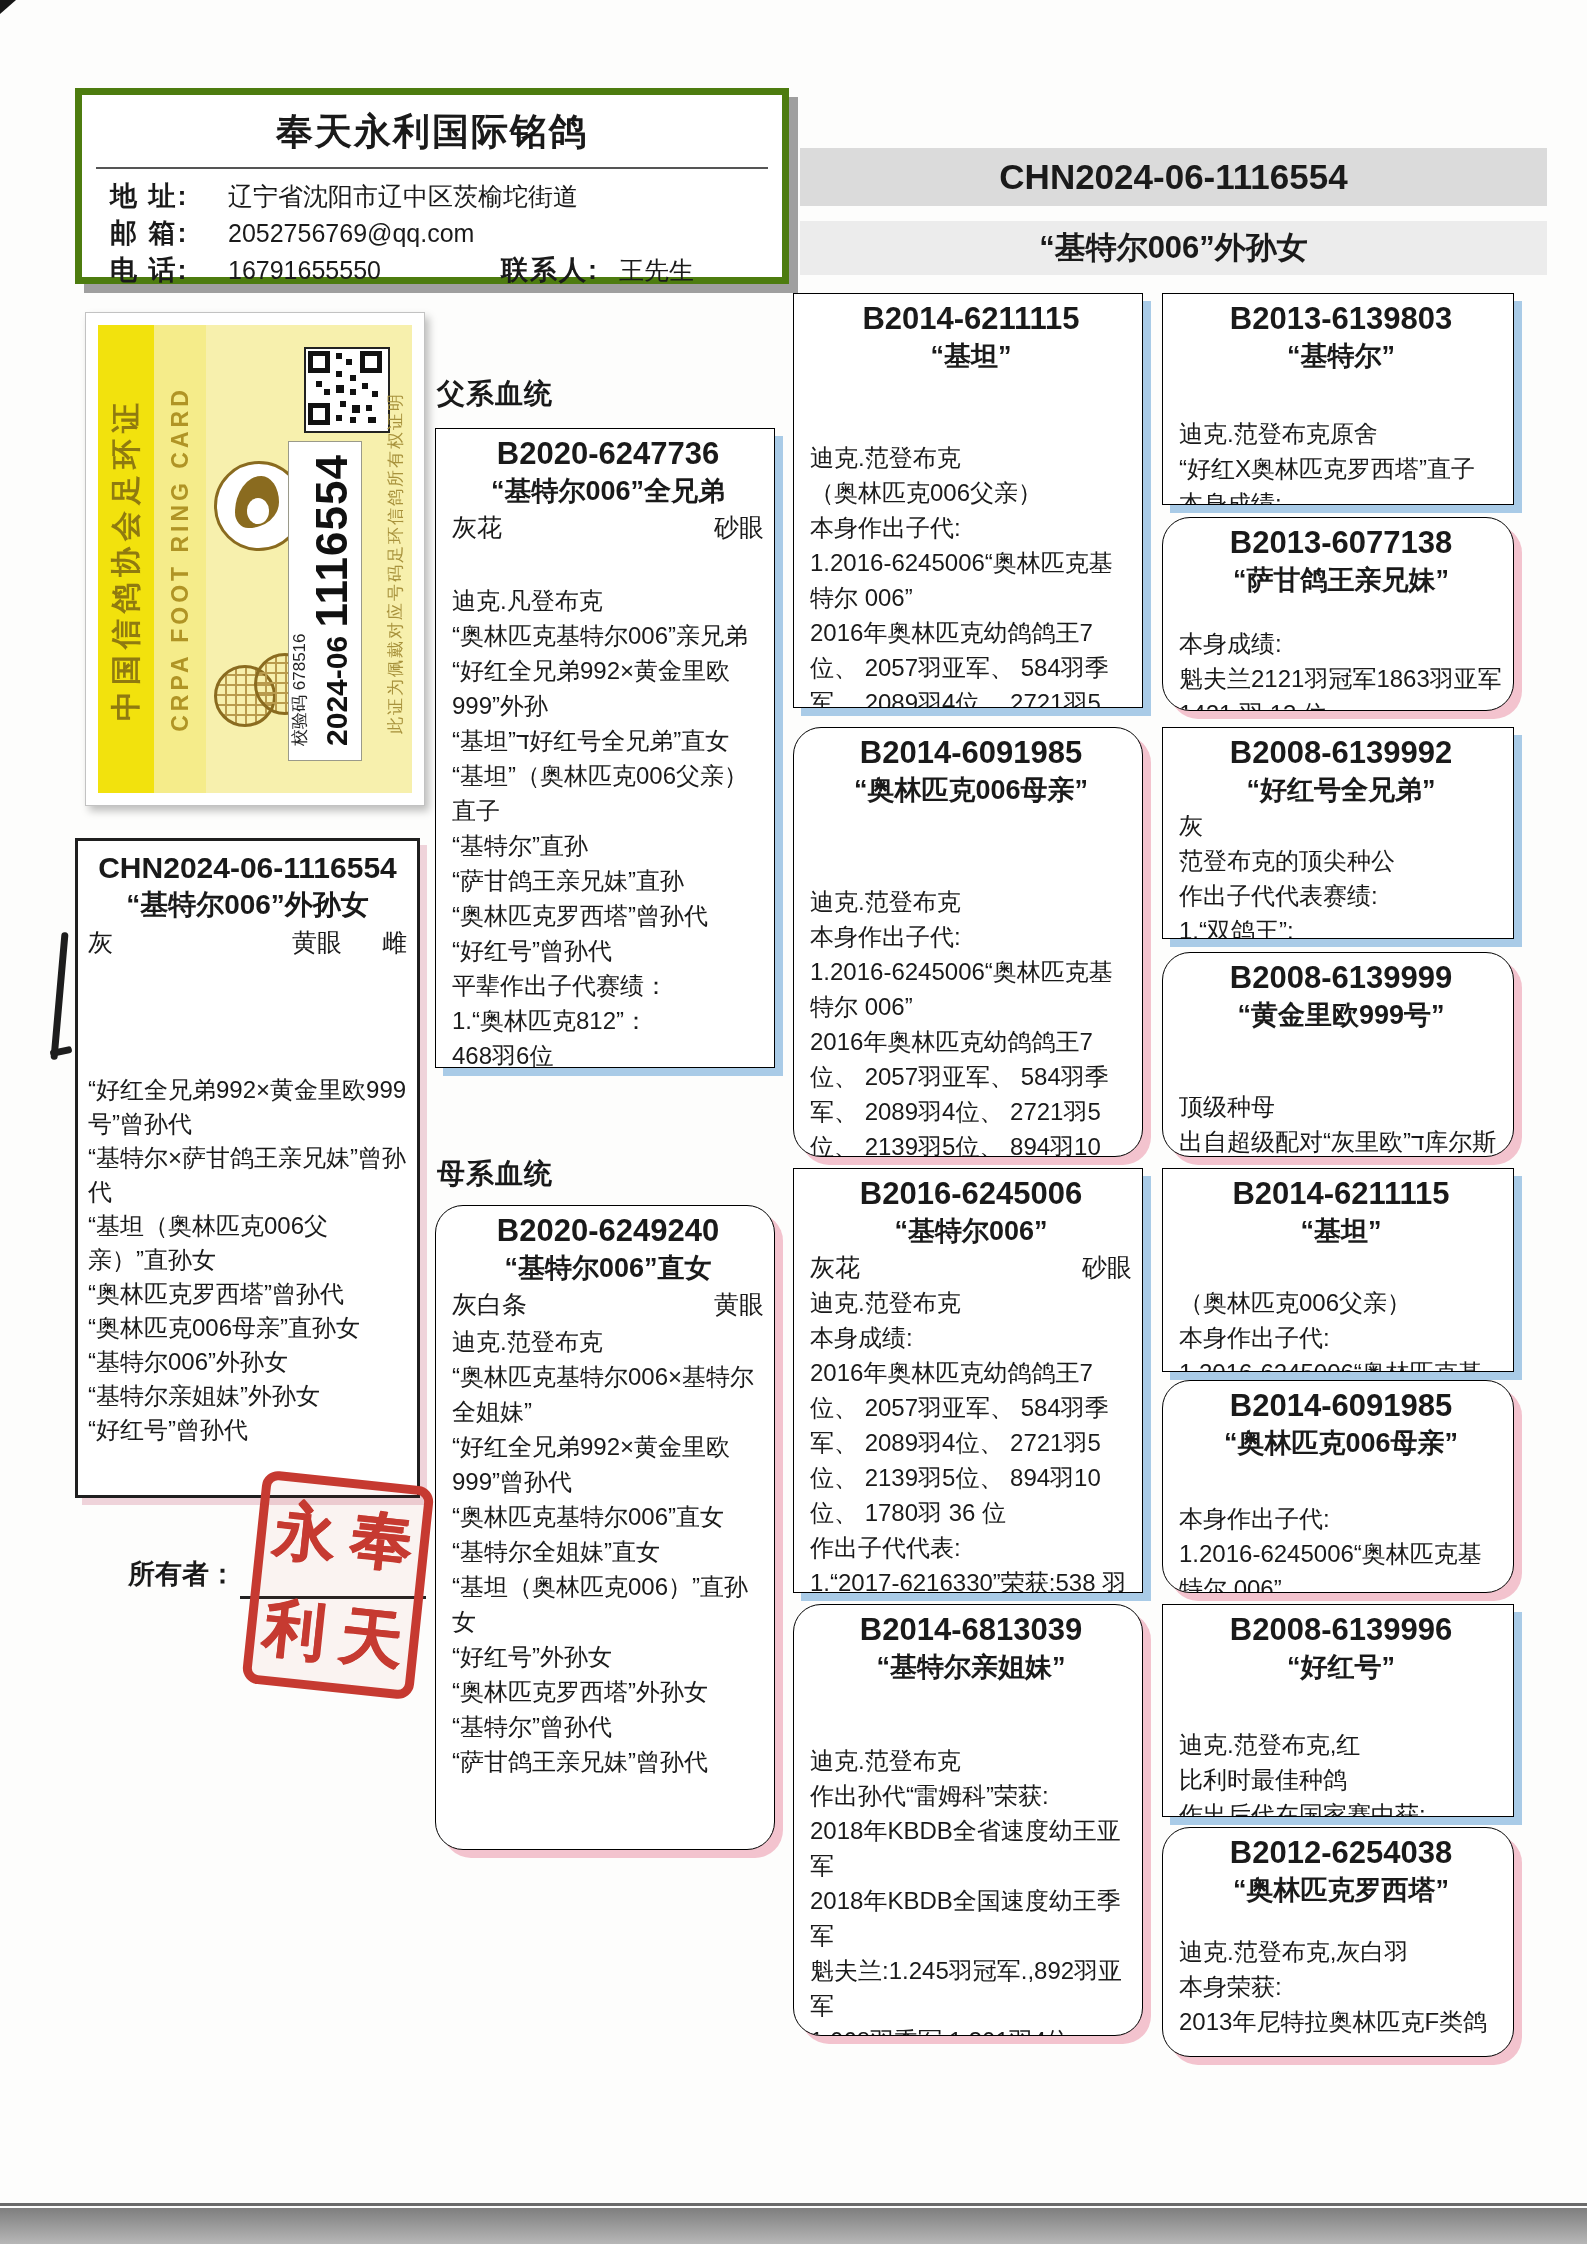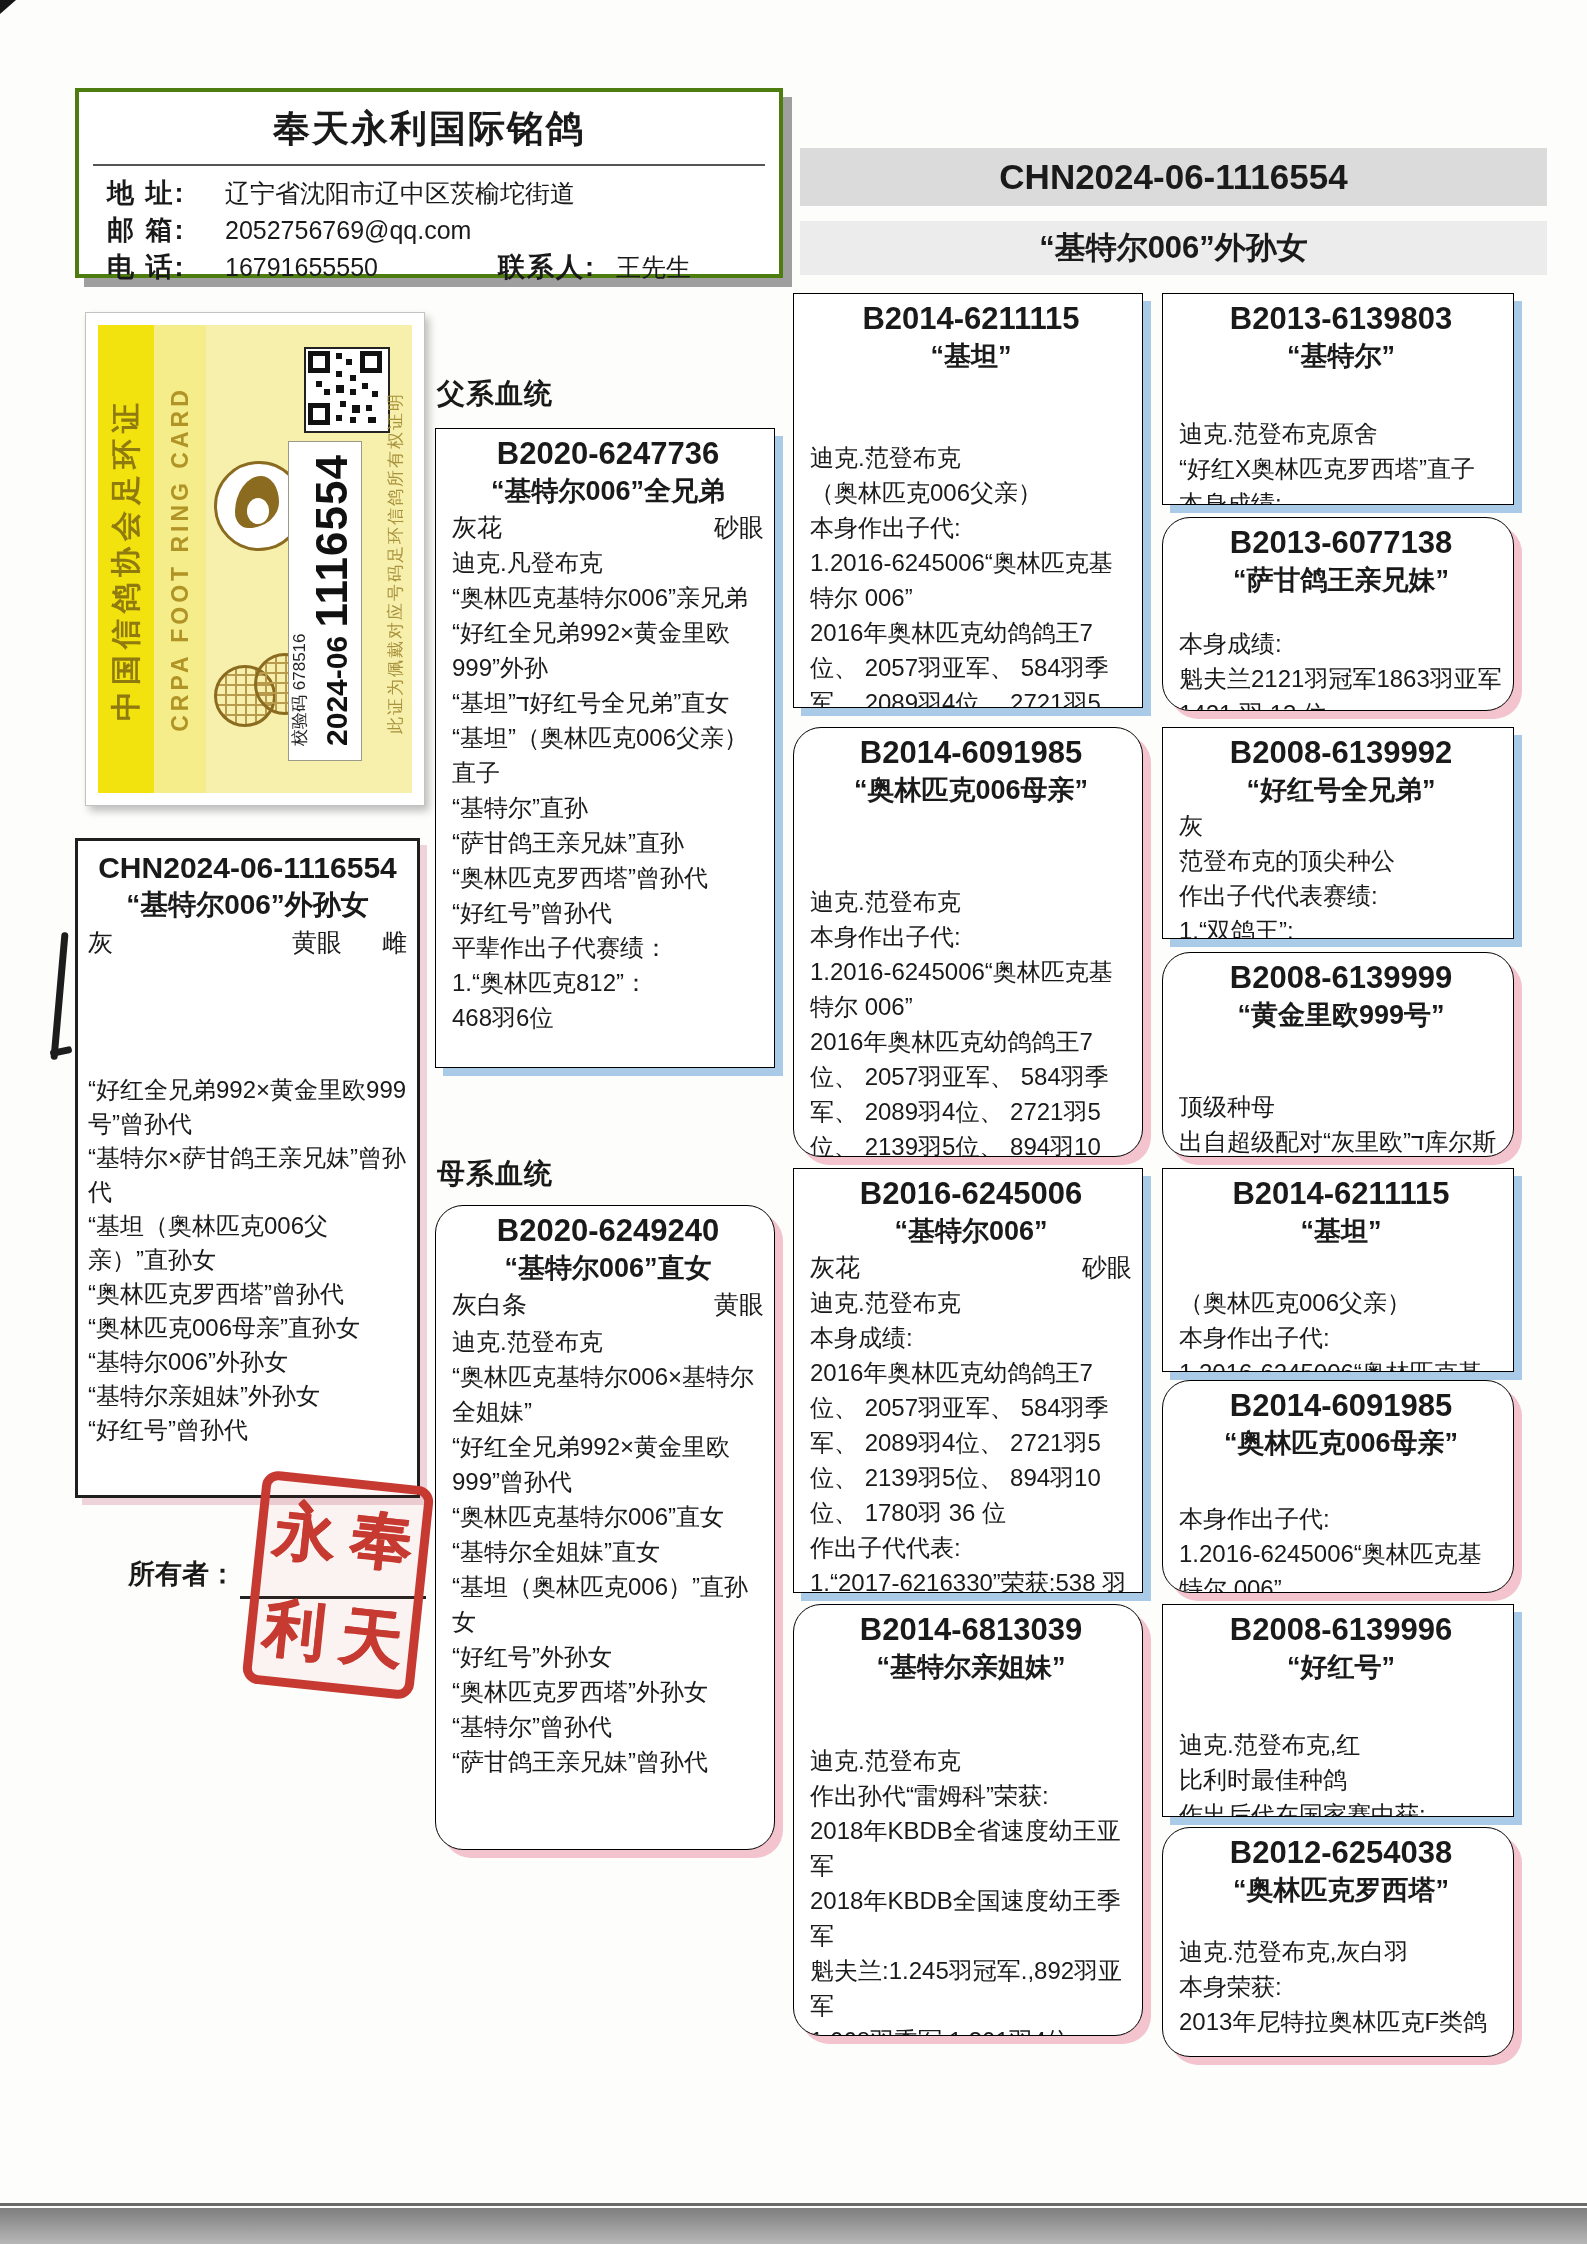--- a/index.html
+++ b/index.html
@@ -1,20 +1,20 @@
 <!DOCTYPE html>
 <html><head>
 <meta charset="utf-8">
 <style>
   html,body{margin:0;padding:0;background:#e9e9e9;}
   #page{position:relative;width:1587px;height:2244px;background:#fdfdfc;overflow:hidden;
         font-family:"Liberation Sans","DejaVu Sans",sans-serif;color:#1a1a1a;}
   
   .company{position:absolute;left:75px;top:88px;width:700px;height:182px;background:#fff;
-           border:4px solid #4d7c0f;box-shadow:9px 9px 0 #9f9f9f;}
+           border:7px solid #4d7c0f;box-shadow:9px 9px 0 #9f9f9f;}
   .company .ctitle{text-align:center;font-size:37px;font-weight:bold;letter-spacing:2px;padding-top:12px;}
   .company .divider{border-top:2px solid #555;margin:10px 14px 8px 14px;}
   .company .crow{display:flex;align-items:baseline;padding:1px 0 0 28px;font-size:25px;line-height:36px;}
   .company .clabel{font-weight:bold;font-size:27px;width:118px;letter-spacing:2px;}
   .company .cval{font-size:25px;}
   .company .contact{margin-left:120px;display:flex;align-items:baseline;}
   
   .band1{position:absolute;left:800px;top:148px;width:747px;height:58px;background:#dbdbdb;
          display:flex;align-items:center;justify-content:center;font-size:35px;font-weight:bold;}
   .band2{position:absolute;left:800px;top:221px;width:747px;height:54px;background:#ececec;
@@ -207,21 +207,21 @@
   <div class="seclabel" style="left:437px;top:375px;">父系血统</div>
   <div class="seclabel" style="left:437px;top:1155px;">母系血统</div>
 
   <div class="pbox b" style="left:435px;top:428px;width:340px;height:640px;">
     <div class="bid">B2020-6247736</div>
     <div class="bname">“基特尔006”全兄弟</div>
     <div class="attrs">
       <span>灰花</span>
       <span>砂眼</span>
     </div>
-    <div class="body" style="">
+    <div class="body" style="margin-top:38px;">
         <div class="ln">迪克.凡登布克</div>
         <div class="ln">“奥林匹克基特尔006”亲兄弟</div>
         <div class="ln">“好红全兄弟992×黄金里欧999”外孙</div>
         <div class="ln">“基坦”ד好红号全兄弟”直女</div>
         <div class="ln">“基坦”（奥林匹克006父亲）直子</div>
         <div class="ln">“基特尔”直孙</div>
         <div class="ln">“萨甘鸽王亲兄妹”直孙</div>
         <div class="ln">“奥林匹克罗西塔”曾孙代</div>
         <div class="ln">“好红号”曾孙代</div>
         <div class="ln">平辈作出子代赛绩：</div>

